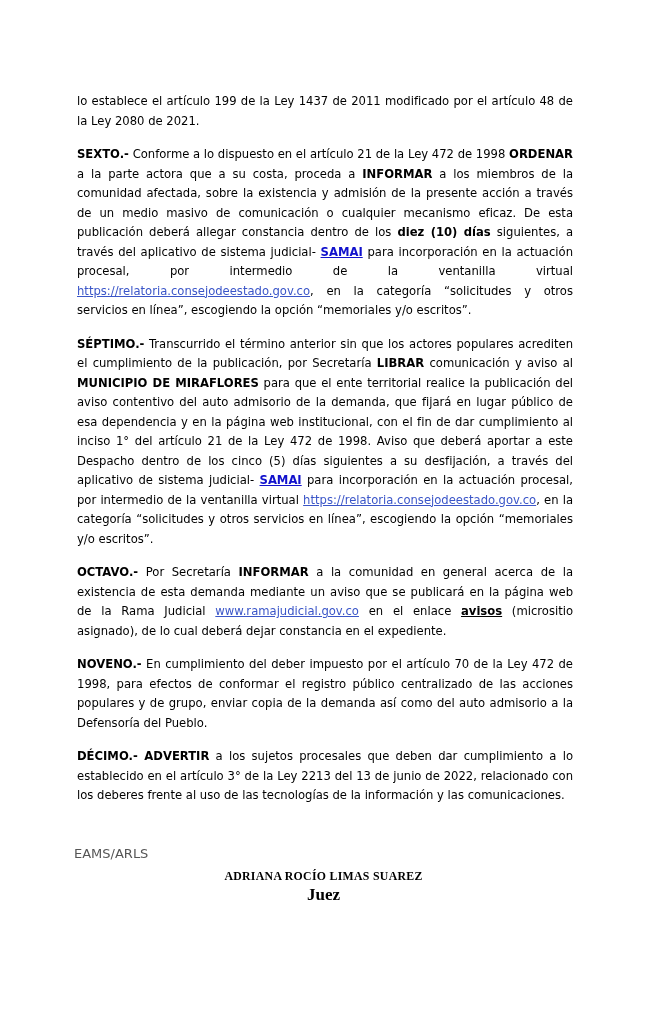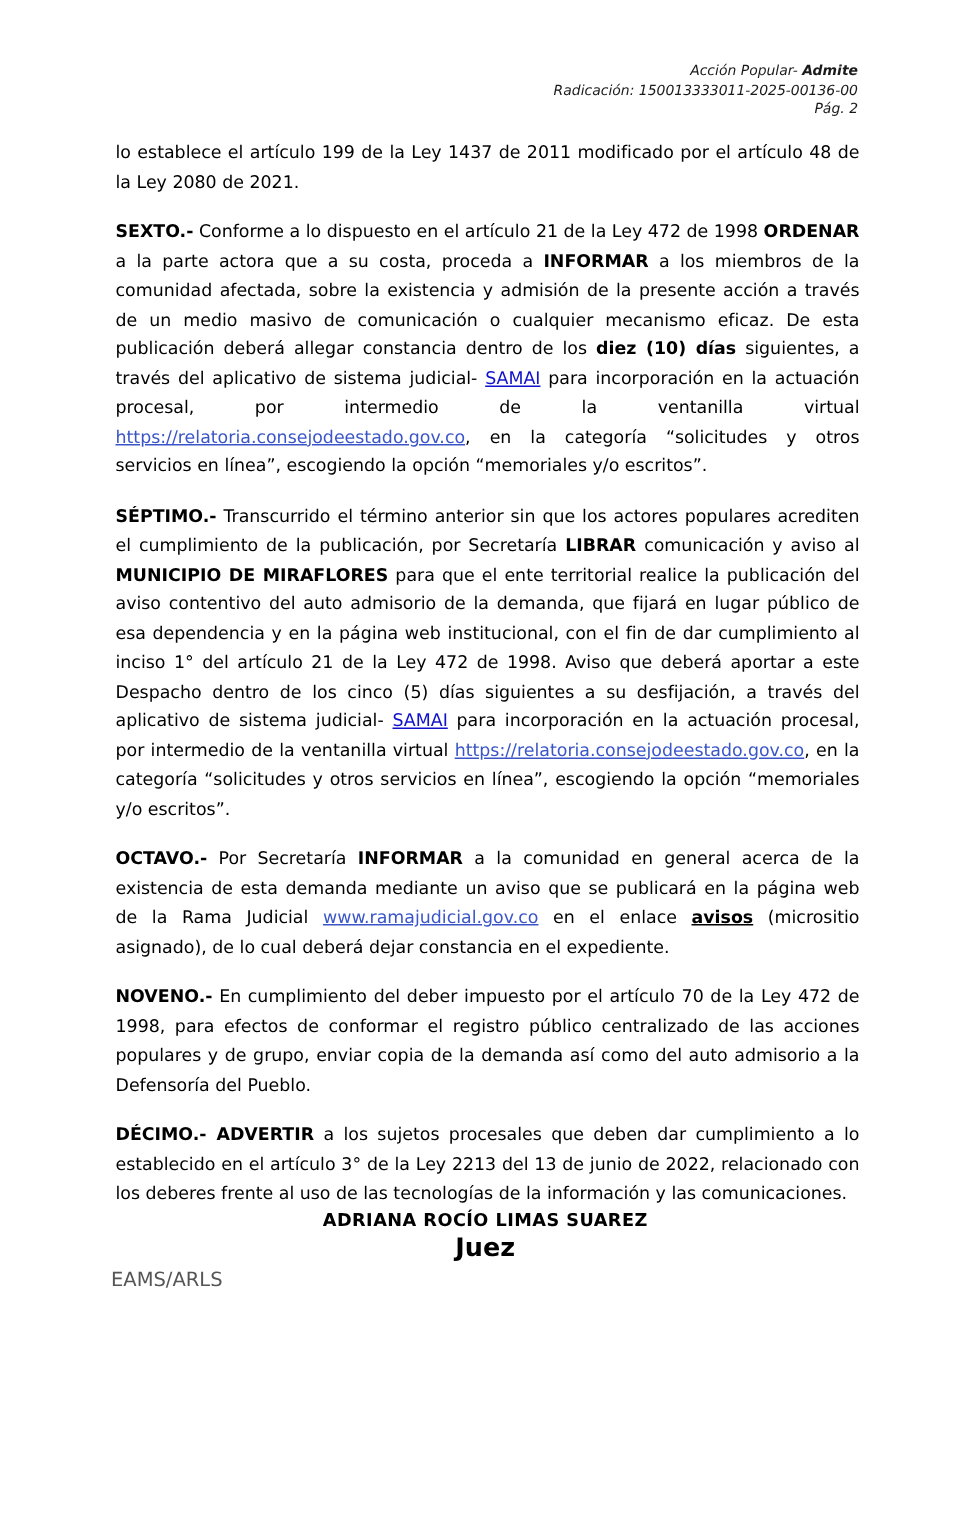--- a/index.html
+++ b/index.html
@@ -56,21 +56,21 @@
     text-align: justify;
     text-justify: inter-word;
     color: #000000;
   }
   b, .b {
     font-weight: bold;
   }
   
   .link-samai {
     color: #1111cc;
-    font-weight: normal;
+    font-weight: bold;
     text-decoration: underline;
     cursor: pointer;
   }
   .link-url {
     color: #3a55c8;
     font-weight: normal;
     text-decoration: underline;
     cursor: pointer;
   }
   .bold-underline {
@@ -83,24 +83,25 @@
     margin: 24px 0 0 0;
     font-size: 11.6px;
     font-weight: bold;
     line-height: 19px;
     letter-spacing: 0.2px;
   }
   
   .signature {
     position: absolute;
     left: 74px;
-    top: 804px;
+    top: 867px;
     width: 499px;
     text-align: center;
     line-height: 18.5px;
+    font-family: Liberation Serif, serif;
   }
   .sig-name {
     font-size: 11.8px;
     font-weight: bold;
     letter-spacing: 0.3px;
   }
   .sig-role {
     font-size: 17px;
     font-weight: bold;
   }
@@ -117,25 +118,20 @@
     top: 846px;
     font-size: 13px;
     color: #555555;
   }
 </style>
 </head>
 <body>
 
 <div class="page">
 
-  <div class="doc-header">
-    <div class="hdr-line"><span>Acción Popular- </span><b>Admite</b></div>
-    <div class="hdr-line">Radicación: 150013333011-2025-00136-00</div>
-    <div class="hdr-line">Pág. 2</div>
-  </div>
 
   <div class="doc-body">
 
     <p class="para"><span>lo establece el artículo 199 de la Ley 1437 de 2011 modificado por el artículo 48 de la Ley 2080 de 2021.</span></p>
 
     <p class="para"><b>SEXTO.-</b><span> Conforme a lo dispuesto en el artículo 21 de la Ley 472 de 1998 </span><b>ORDENAR</b><span> a la parte actora que a su costa, proceda a </span><b>INFORMAR</b><span> a los miembros de la comunidad afectada, sobre la existencia y admisión de la presente acción a través de un medio masivo de comunicación o cualquier mecanismo eficaz. De esta publicación deberá allegar constancia dentro de los </span><b>diez (10) días</b><span> siguientes, a través del aplicativo de sistema judicial- </span><a class="link-samai">SAMAI</a><span> para incorporación en la actuación procesal, por intermedio de la ventanilla virtual </span><a class="link-url">https://relatoria.consejodeestado.gov.co</a><span>, en la categoría “solicitudes y otros servicios en línea”, escogiendo la opción “memoriales y/o escritos”.</span></p>
 
     <p class="para"><b>SÉPTIMO.-</b><span> Transcurrido el término anterior sin que los actores populares acrediten el cumplimiento de la publicación, por Secretaría </span><b>LIBRAR</b><span> comunicación y aviso al </span><b>MUNICIPIO DE MIRAFLORES</b><span> para que el ente territorial realice la publicación del aviso contentivo del auto admisorio de la demanda, que fijará en lugar público de esa dependencia y en la página web institucional, con el fin de dar cumplimiento al inciso 1° del artículo 21 de la Ley 472 de 1998. Aviso que deberá aportar a este Despacho dentro de los cinco (5) días siguientes a su desfijación, a través del aplicativo de sistema judicial- </span><a class="link-samai">SAMAI</a><span> para incorporación en la actuación procesal, por intermedio de la ventanilla virtual </span><a class="link-url">https://relatoria.consejodeestado.gov.co</a><span>, en la categoría “solicitudes y otros servicios en línea”, escogiendo la opción “memoriales y/o escritos”.</span></p>
 
     <p class="para"><b>OCTAVO.-</b><span> Por Secretaría </span><b>INFORMAR</b><span> a la comunidad en general acerca de la existencia de esta demanda mediante un aviso que se publicará en la página web de la Rama Judicial </span><a class="link-url">www.ramajudicial.gov.co</a><span> en el enlace </span><span class="bold-underline">avisos</span><span> (micrositio asignado), de lo cual deberá dejar constancia en el expediente.</span></p>

